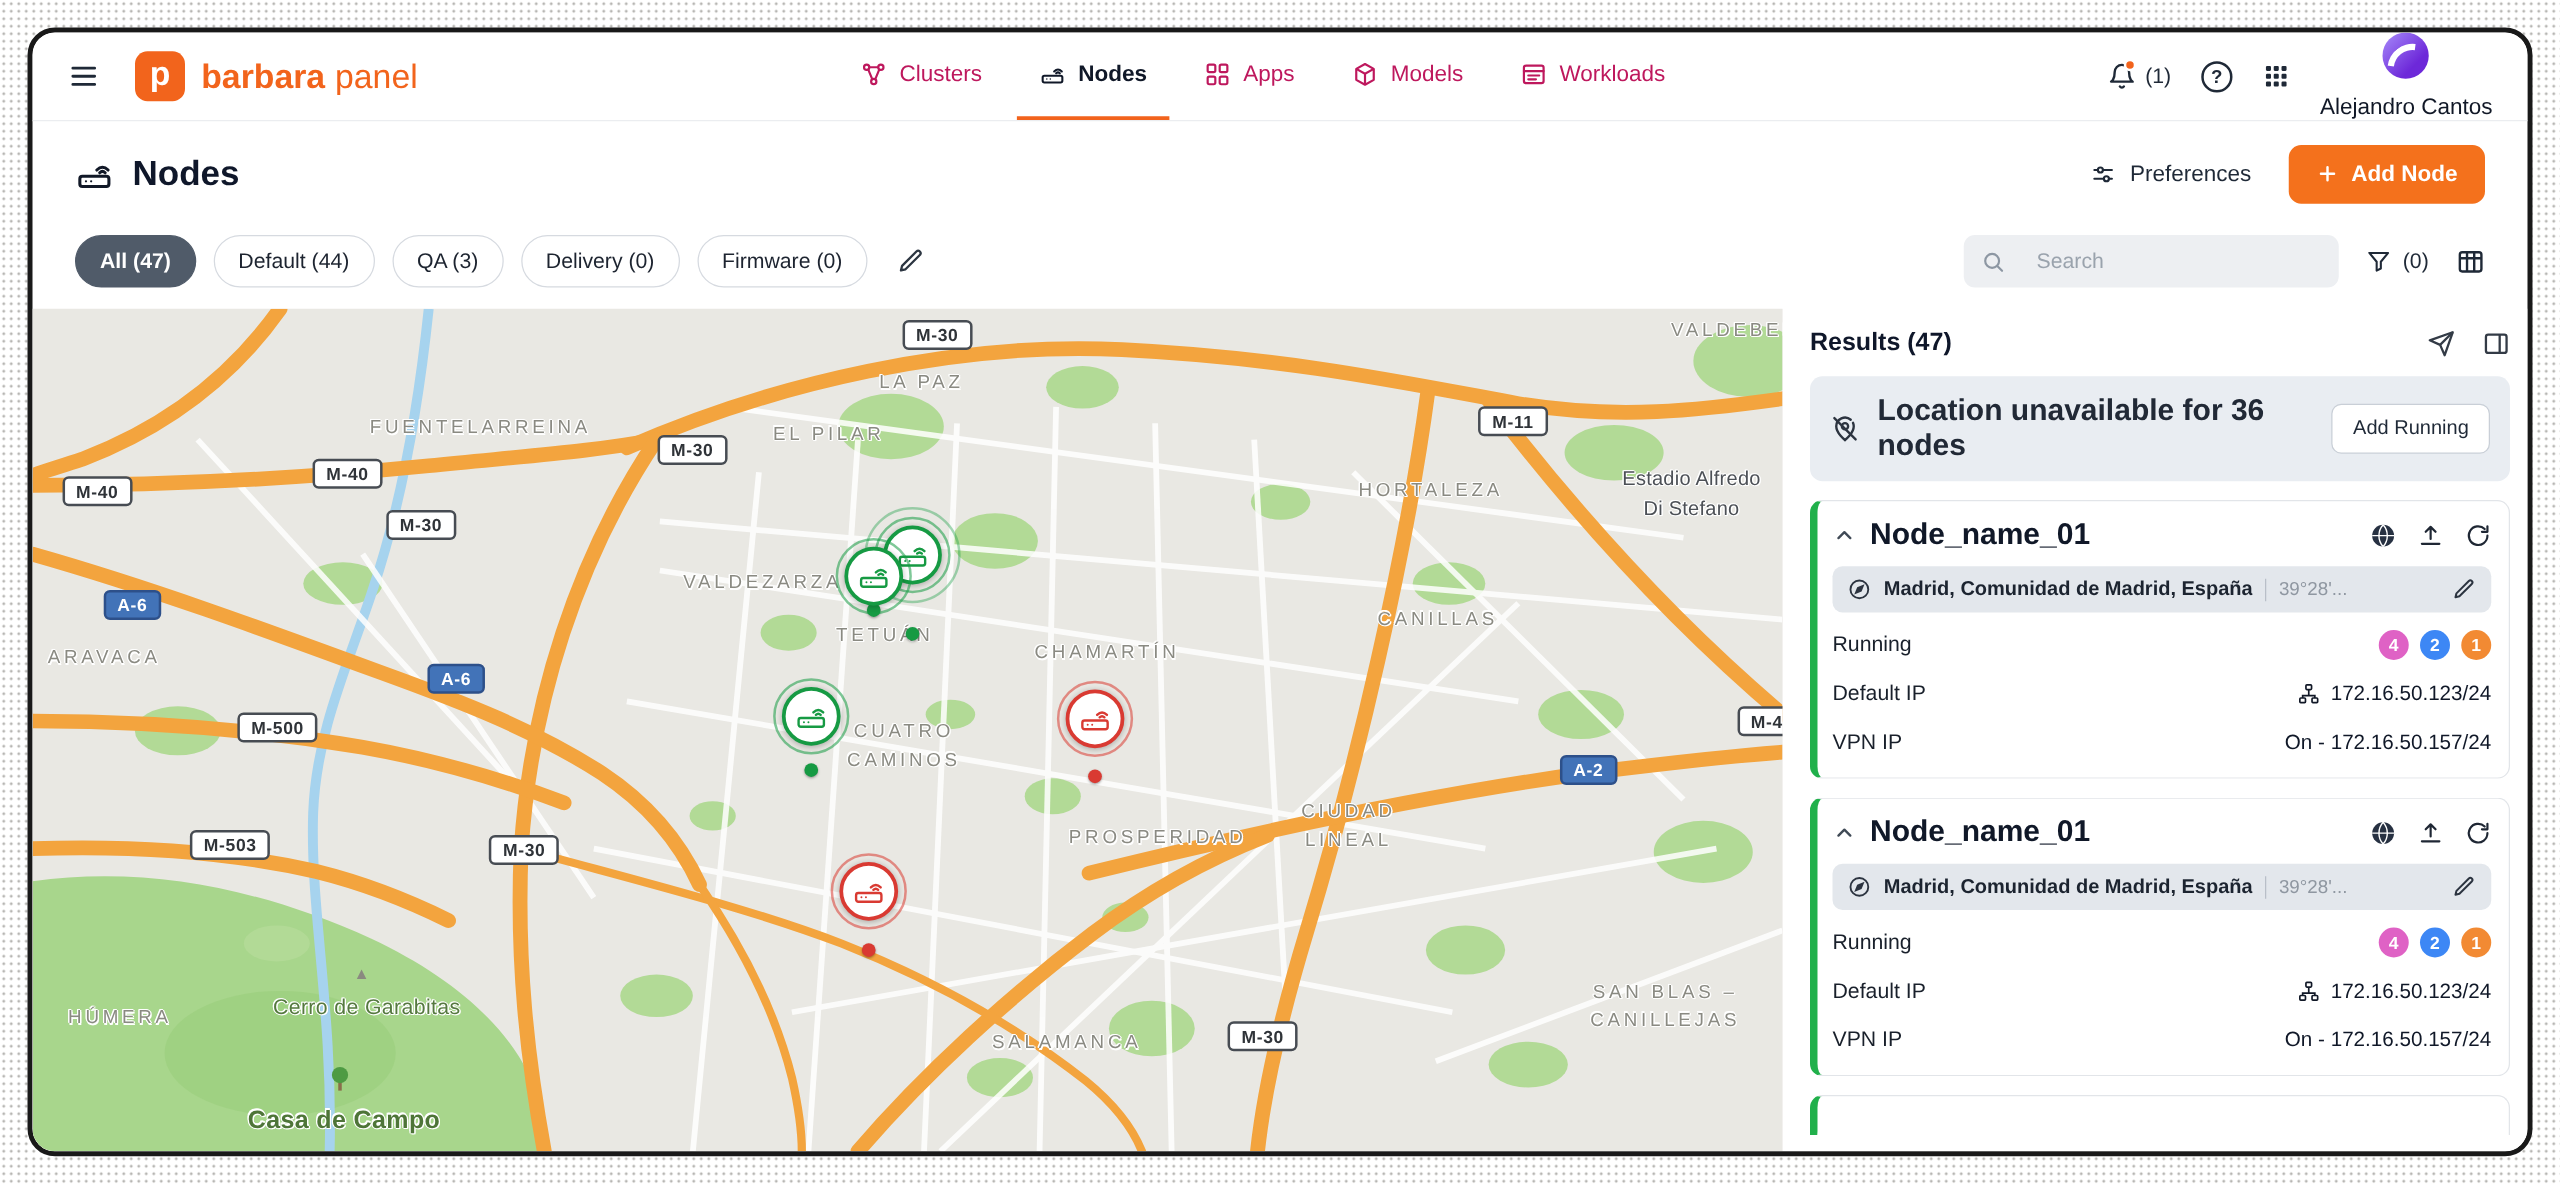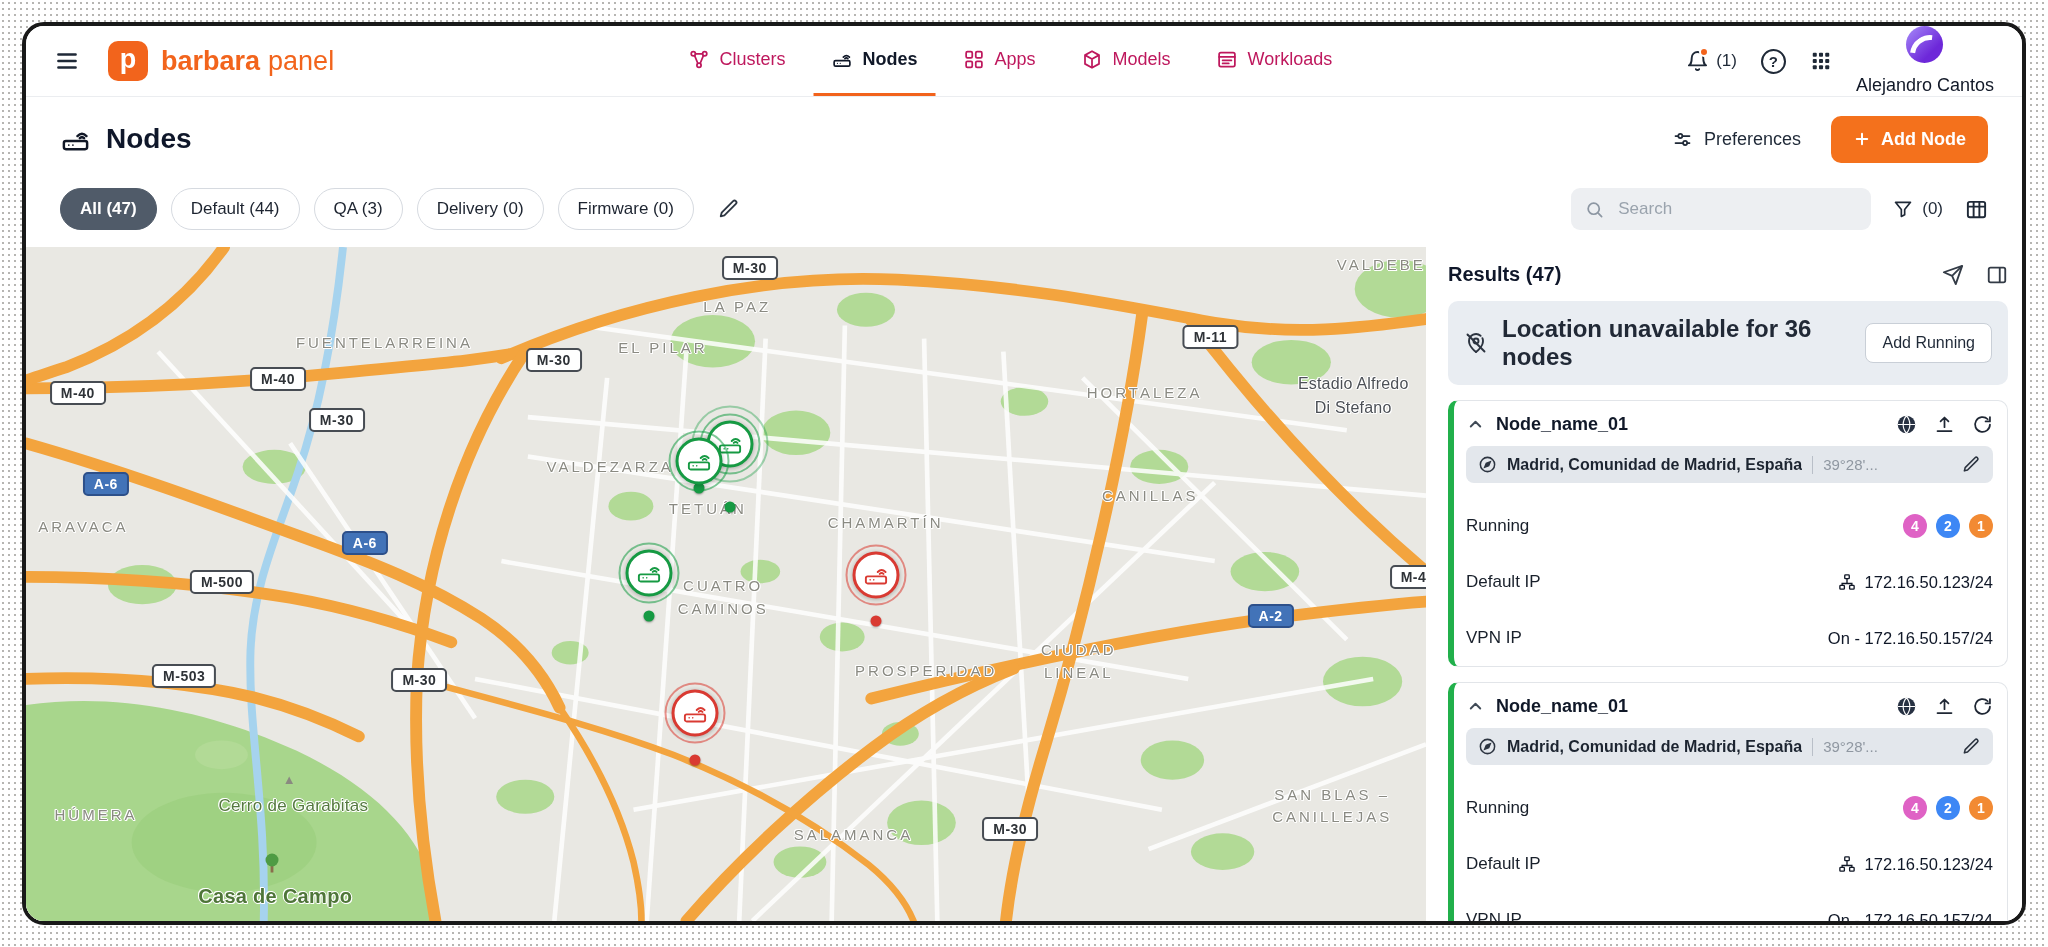--- a/index.html
+++ b/index.html
@@ -53,21 +53,21 @@
   .pref-btn .icn { width:21px; height:21px; }
   .add-btn { display:flex; gap:10px; align-items:center; background:#f4711c; color:#fff; font-size:18px; font-weight:600; padding:13px 22px; border-radius:10px; border:none; cursor:pointer; font-family:inherit; }
   .add-btn .icn { width:18px; height:18px; }
 
   
   .chips-row { flex:0 0 66px; display:flex; align-items:center; padding:0 34px 10px 34px; gap:14px; }
   .chip { padding:10px 19px; border-radius:24px; border:1px solid #d6dae0; font-size:17px; color:#1d2430; background:#fff; cursor:pointer; white-space:nowrap; font-family:inherit; }
   .chip.active { background:#505b69; border-color:#505b69; color:#fff; font-weight:600; }
   .chip-edit { margin-left:10px; width:22px; height:22px; color:#2d3642; cursor:pointer; }
   .chips-right { margin-left:auto; display:flex; align-items:center; gap:22px; }
-  .searchbox { display:flex; align-items:center; gap:14px; background:#edeff2; border-radius:9px; padding:0 14px; width:300px; height:42px; }
+  .searchbox { display:flex; align-items:center; gap:25px; background:#edeff2; border-radius:9px; padding:0 14px; width:300px; height:42px; }
   .searchbox .icn { width:19px; height:19px; color:#8d97a3; }
   .searchbox input { border:none; background:transparent; outline:none; font-size:17px; color:#111; width:100%; font-family:inherit; }
   .searchbox input::placeholder { color:#9aa3ad; }
   .filter-wrap { display:flex; align-items:center; gap:9px; font-size:17px; color:#1f2937; cursor:pointer; }
   .filter-wrap .icn { width:20px; height:20px; }
   .view-toggle { width:23px; height:23px; color:#1f2937; cursor:pointer; }
 
   
   .content { flex:1; display:flex; min-height:0; }
 
@@ -101,30 +101,30 @@
   .results-title { font-size:20px; font-weight:700; color:#0f172a; }
   .results-icons { margin-left:auto; display:flex; gap:22px; color:#333b46; }
   .results-icons .icn { width:22px; height:22px; cursor:pointer; }
   .notice { background:#e9edf2; border-radius:10px; display:flex; align-items:center; gap:14px; padding:14px 16px; flex:none; }
   .notice .icn { width:24px; height:24px; color:#2c3440; }
   .notice-text { font-size:24px; font-weight:600; color:#212936; flex:1; }
   .notice-btn { background:#fff; border:1px solid #c9cfd7; border-radius:8px; padding:10px 16px; font-size:16px; font-weight:500; color:#1f2937; cursor:pointer; white-space:nowrap; font-family:inherit; }
   .node-card { background:#fff; border:1px solid #e2e5e9; border-left:6px solid #21b04b; border-radius:10px; padding:13px 14px 15px 12px; flex:none; }
   .card-head { display:flex; align-items:center; gap:11px; }
   .card-chevron { width:19px; height:19px; color:#404a56; cursor:pointer; }
-  .card-name { font-size:18px; font-weight:700; color:#101828; }
+  .card-name { font-size:24px; font-weight:700; color:#101828; }
   .card-icons { margin-left:auto; display:flex; gap:17px; align-items:center; color:#1f2734; }
   .card-icons .icn { width:21px; height:21px; cursor:pointer; }
   .loc-pill { margin-top:11px; background:#e3e7ec; border-radius:8px; display:flex; align-items:center; gap:10px; padding:9px 12px; }
   .loc-pill > .icn { width:19px; height:19px; color:#2c3440; }
   .loc-name { font-size:16px; font-weight:700; color:#1c2430; white-space:nowrap; overflow:hidden; text-overflow:ellipsis; }
   .loc-div { width:1px; height:18px; background:#b9bfc8; flex:none; }
   .loc-coord { font-size:15px; color:#8f97a1; white-space:nowrap; }
   .loc-edit { margin-left:auto; width:19px; height:19px; color:#1f2734; cursor:pointer; }
-  .card-row { display:flex; align-items:center; margin-top:30px; min-height:26px;text-align:center; }
+  .card-row { display:flex; align-items:center; margin-top:13px; min-height:26px;text-align:center; }
   .row-label { font-size:17px; color:#19202b; }
   .row-right { margin-left:auto; display:flex; align-items:center; gap:9px; }
   .badge { width:24px; height:24px; border-radius:50%; color:#fff; font-size:14px; font-weight:700; display:flex; align-items:center; justify-content:center; }
   .badge.pink { background:#df62c5; }
   .badge.blue { background:#3d87f5; }
   .badge.orange { background:#f28a33; }
   .ip-icon { width:18px; height:18px; color:#111827; }
   .row-value { font-size:16.5px; color:#101828; }
   .card-sliver { flex:none; height:32px; background:#fff; border:1px solid #e2e5e9; border-left:6px solid #21b04b; border-bottom:none; border-radius:10px 10px 0 0; }
 </style>

